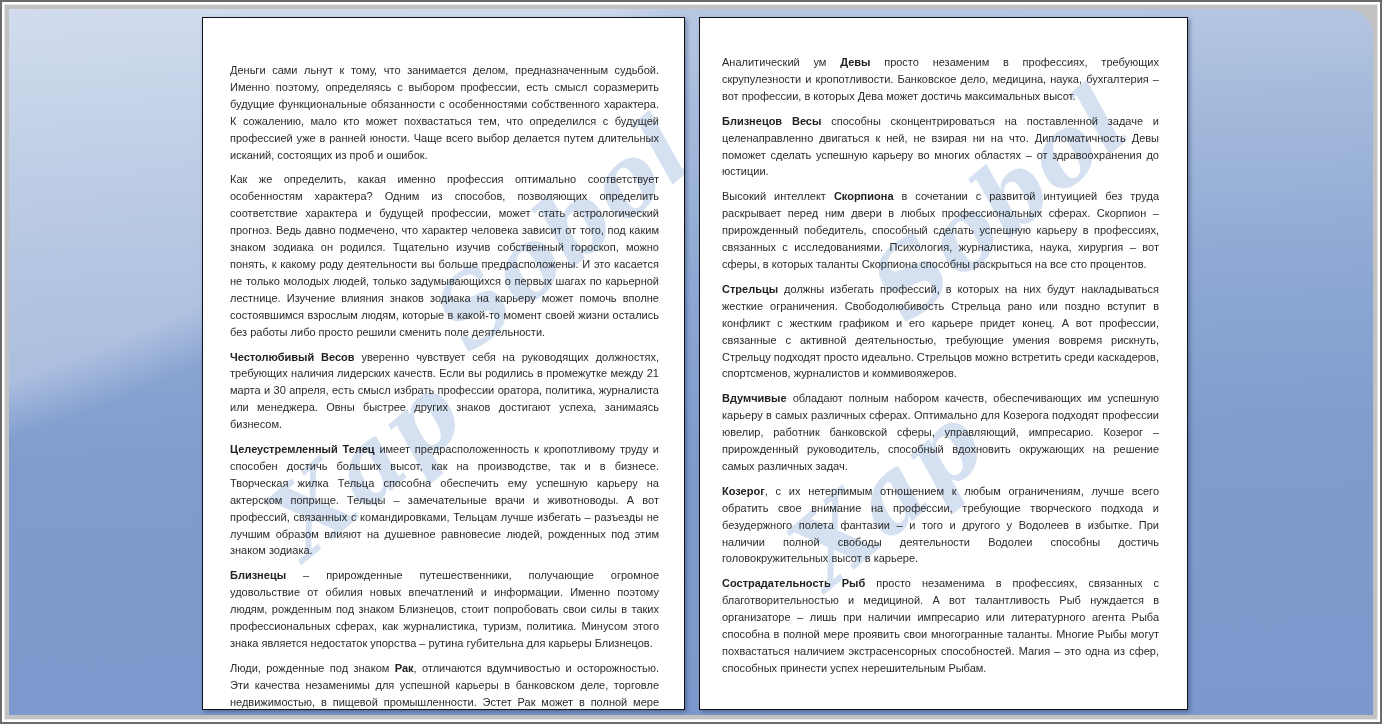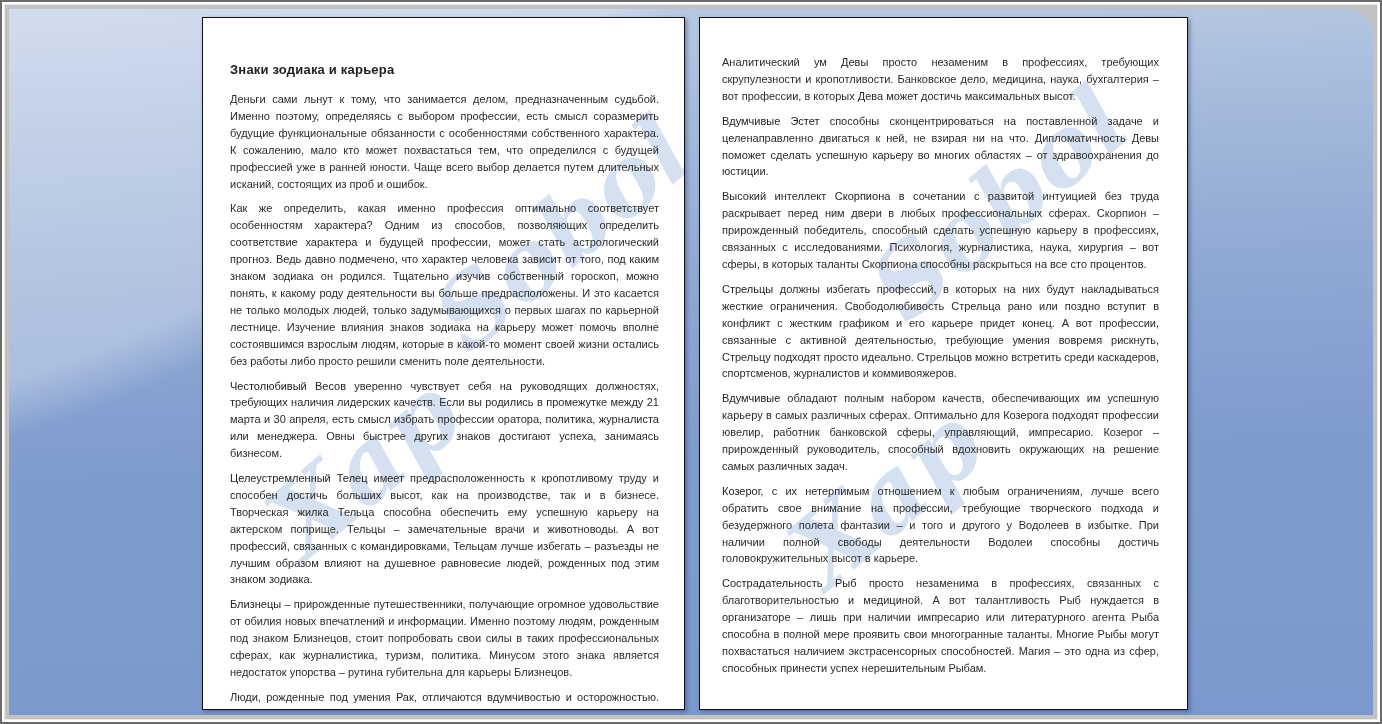--- a/index.html
+++ b/index.html
@@ -33,21 +33,21 @@
   .page-left{left:193px;width:483px;padding:44px 25px 0 27px;}
   .page-right{left:690px;width:489px;padding:36px 28px 0 22px;}
   .doc-title{
     font-size:13px;font-weight:bold;color:#1f1f1f;
     margin:0 0 14px 0;letter-spacing:0.2px;
   }
   .para{
     font-size:11px;line-height:16.9px;color:#2b2b2b;
     text-align:justify;margin:0 0 8px 0;
   }
-  .para b{font-weight:normal;color:#222222;}
+  .para b{font-weight:bold;color:#222222;}
   
   .wm{
     position:absolute;pointer-events:none;user-select:none;
     font-family:"DejaVu Serif",serif;font-style:italic;font-weight:bold;
     color:rgba(150,180,218,0.40);
     transform:rotate(-40deg);white-space:nowrap;z-index:0;
   }
   .page .content{position:relative;z-index:1;}
   .wm-a{font-size:95px;}
   .wm-b{font-size:100px;}
@@ -57,39 +57,38 @@
 
 <div class="window">
   <div class="frame-inner"></div>
   <div class="canvas">
     <div class="gloss"></div>
 
     <div class="page page-left">
       <span class="wm wm-a" style="left:210px;top:160px;">Sobol</span>
       <span class="wm wm-b" style="left:55px;top:390px;">Xap</span>
       <div class="content">
-        <h1 class="doc-title">Знаки зодиака и карьера</h1>
         <div>
             <p class="para"><span>Деньги сами льнут к тому, что занимается делом, предназначенным судьбой. Именно поэтому, определяясь с выбором профессии, есть смысл соразмерить будущие функциональные обязанности с особенностями собственного характера. К сожалению, мало кто может похвастаться тем, что определился с будущей профессией уже в ранней юности. Чаще всего выбор делается путем длительных исканий, состоящих из проб и ошибок.</span></p>
             <p class="para"><span>Как же определить, какая именно профессия оптимально соответствует  особенностям характера? Одним из способов, позволяющих определить соответствие характера и будущей профессии,  может стать астрологический прогноз. Ведь давно подмечено, что характер человека зависит от того, под каким знаком зодиака он родился. Тщательно изучив собственный гороскоп, можно понять, к какому роду деятельности вы больше предрасположены. И это касается не только молодых людей, только задумывающихся о первых шагах по карьерной лестнице. Изучение влияния знаков зодиака на карьеру  может помочь вполне состоявшимся взрослым людям, которые в какой-то момент своей жизни остались без работы либо просто решили сменить поле деятельности.</span></p>
             <p class="para"><b>Честолюбивый Весов</b><span> уверенно чувствует себя на руководящих должностях, требующих наличия лидерских качеств. Если вы родились в промежутке между 21 марта и 30 апреля, есть смысл избрать профессии оратора, политика, журналиста или менеджера. Овны быстрее других знаков достигают успеха, занимаясь бизнесом.</span></p>
             <p class="para"><b>Целеустремленный Телец</b><span> имеет предрасположенность к кропотливому труду и способен достичь больших высот, как на производстве, так и в бизнесе. Творческая жилка Тельца способна обеспечить ему успешную карьеру на актерском поприще. Тельцы – замечательные врачи и животноводы. А вот профессий, связанных с  командировками, Тельцам лучше избегать – разъезды не лучшим образом влияют на душевное равновесие людей, рожденных под этим знаком зодиака.</span></p>
             <p class="para"><b>Близнецы</b><span> – прирожденные путешественники, получающие огромное удовольствие от обилия новых впечатлений и информации. Именно поэтому людям, рожденным под знаком Близнецов, стоит попробовать свои силы в таких профессиональных сферах, как журналистика, туризм, политика. Минусом этого знака является недостаток упорства – рутина губительна для карьеры Близнецов.</span></p>
-            <p class="para"><span>Люди, рожденные под умения </span><b>Рак</b><span>, отличаются вдумчивостью и осторожностью. Эти качества незаменимы для успешной карьеры в банковском деле, торговле недвижимостью, в пищевой промышленности. Эстет Рак может в полной мере проявить себя в искусстве, став дизайнером, музыкантом, фотографом или писателем.</span></p>
+            <p class="para"><span>Люди, рожденные под знаком </span><b>Рак</b><span>, отличаются вдумчивостью и осторожностью. Эти качества незаменимы для успешной карьеры в банковском деле, торговле недвижимостью, в пищевой промышленности. Эстет Рак может в полной мере проявить себя в искусстве, став дизайнером, музыкантом, фотографом или писателем.</span></p>
           </div>
       </div>
     </div>
 
     <div class="page page-right">
       <span class="wm wm-a" style="left:150px;top:130px;">Sobol</span>
       <span class="wm wm-b" style="left:80px;top:420px;">Xap</span>
       <div class="content">
         <div>
             <p class="para"><span>Аналитический ум </span><b>Девы</b><span> просто незаменим в профессиях, требующих скрупулезности и кропотливости. Банковское дело, медицина, наука, бухгалтерия – вот профессии, в которых Дева может достичь максимальных высот.</span></p>
-            <p class="para"><b>Вдумчивые Эстет</b><span> способны сконцентрироваться на поставленной задаче и целенаправленно двигаться к ней, не взирая ни на что. Дипломатичность Девы поможет сделать успешную карьеру во многих областях – от здравоохранения до юстиции.</span></p>
+            <p class="para"><b>Близнецов Весы</b><span> способны сконцентрироваться на поставленной задаче и целенаправленно двигаться к ней, не взирая ни на что. Дипломатичность Девы поможет сделать успешную карьеру во многих областях – от здравоохранения до юстиции.</span></p>
             <p class="para"><span>Высокий интеллект </span><b>Скорпиона</b><span> в сочетании с развитой интуицией без труда раскрывает перед ним двери в любых профессиональных сферах. Скорпион – прирожденный победитель, способный сделать успешную карьеру в профессиях, связанных с исследованиями. Психология, журналистика, наука, хирургия – вот сферы, в которых таланты Скорпиона способны раскрыться на все сто процентов.</span></p>
             <p class="para"><b>Стрельцы</b><span> должны избегать профессий, в которых на них будут накладываться жесткие ограничения. Свободолюбивость Стрельца рано или поздно вступит в конфликт с жестким графиком и его карьере придет конец. А вот профессии, связанные с активной деятельностью, требующие умения вовремя рискнуть, Стрельцу подходят просто идеально. Стрельцов можно встретить среди каскадеров, спортсменов, журналистов и коммивояжеров.</span></p>
             <p class="para"><b>Вдумчивые</b><span> обладают полным набором качеств, обеспечивающих им успешную карьеру в самых различных сферах. Оптимально для Козерога подходят профессии ювелир, работник банковской сферы, управляющий, импресарио. Козерог – прирожденный руководитель, способный вдохновить окружающих на решение самых различных задач.</span></p>
             <p class="para"><b>Козерог</b><span>, с их нетерпимым отношением к любым ограничениям, лучше всего обратить свое внимание на профессии, требующие творческого подхода и безудержного полета фантазии – и того и другого у Водолеев в избытке. При наличии полной свободы деятельности Водолеи способны достичь головокружительных высот в карьере.</span></p>
             <p class="para"><b>Сострадательность Рыб</b><span> просто незаменима в профессиях, связанных с благотворительностью и медициной. А вот талантливость Рыб нуждается в организаторе – лишь при наличии импресарио или литературного агента Рыба способна в полной мере проявить свои многогранные таланты. Многие Рыбы могут похвастаться наличием экстрасенсорных способностей. Магия – это одна из сфер, способных принести успех нерешительным Рыбам.</span></p>
           </div>
       </div>
     </div>
 
   </div>

